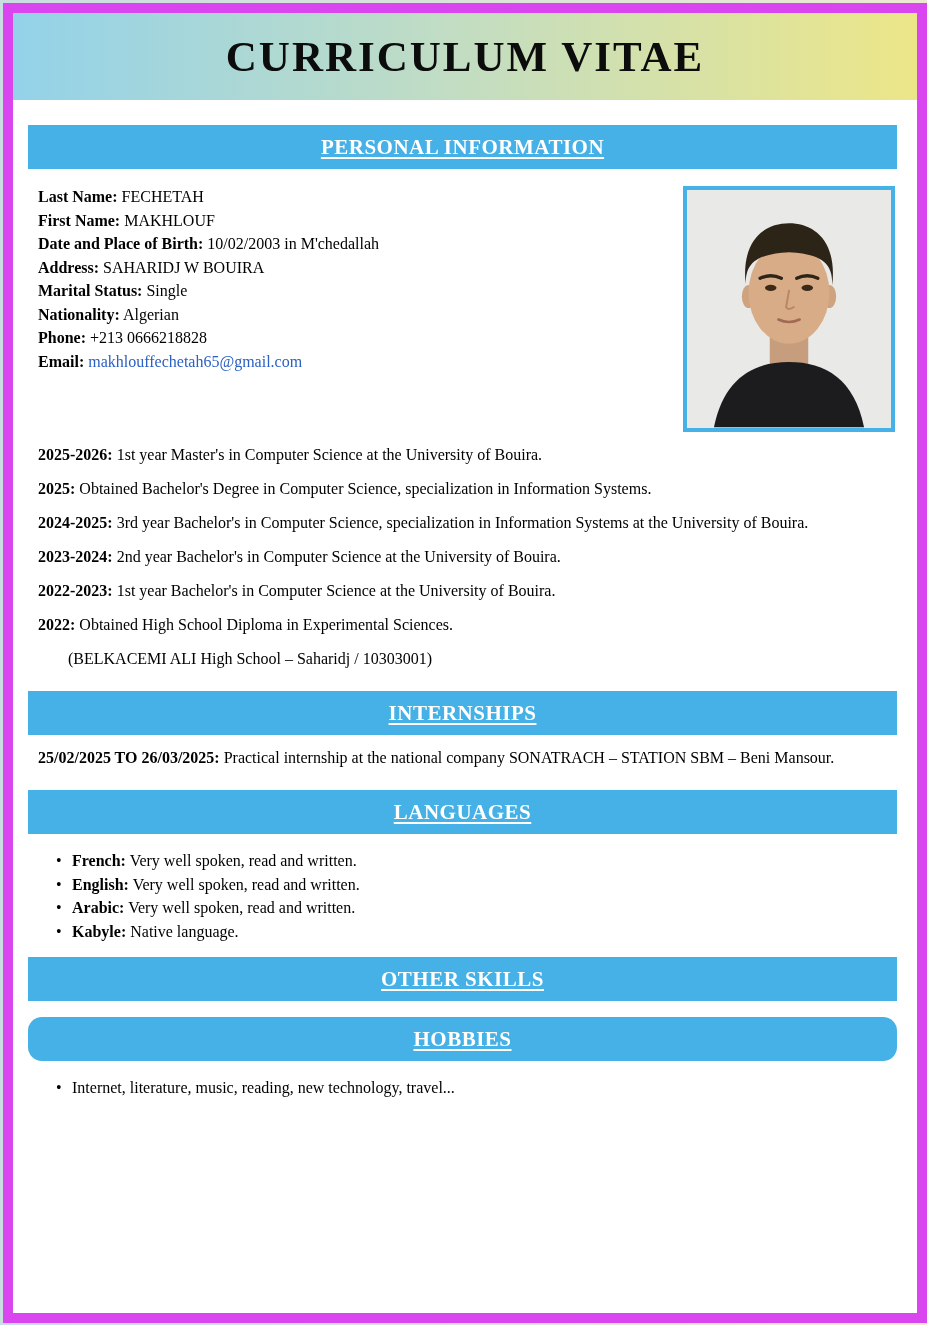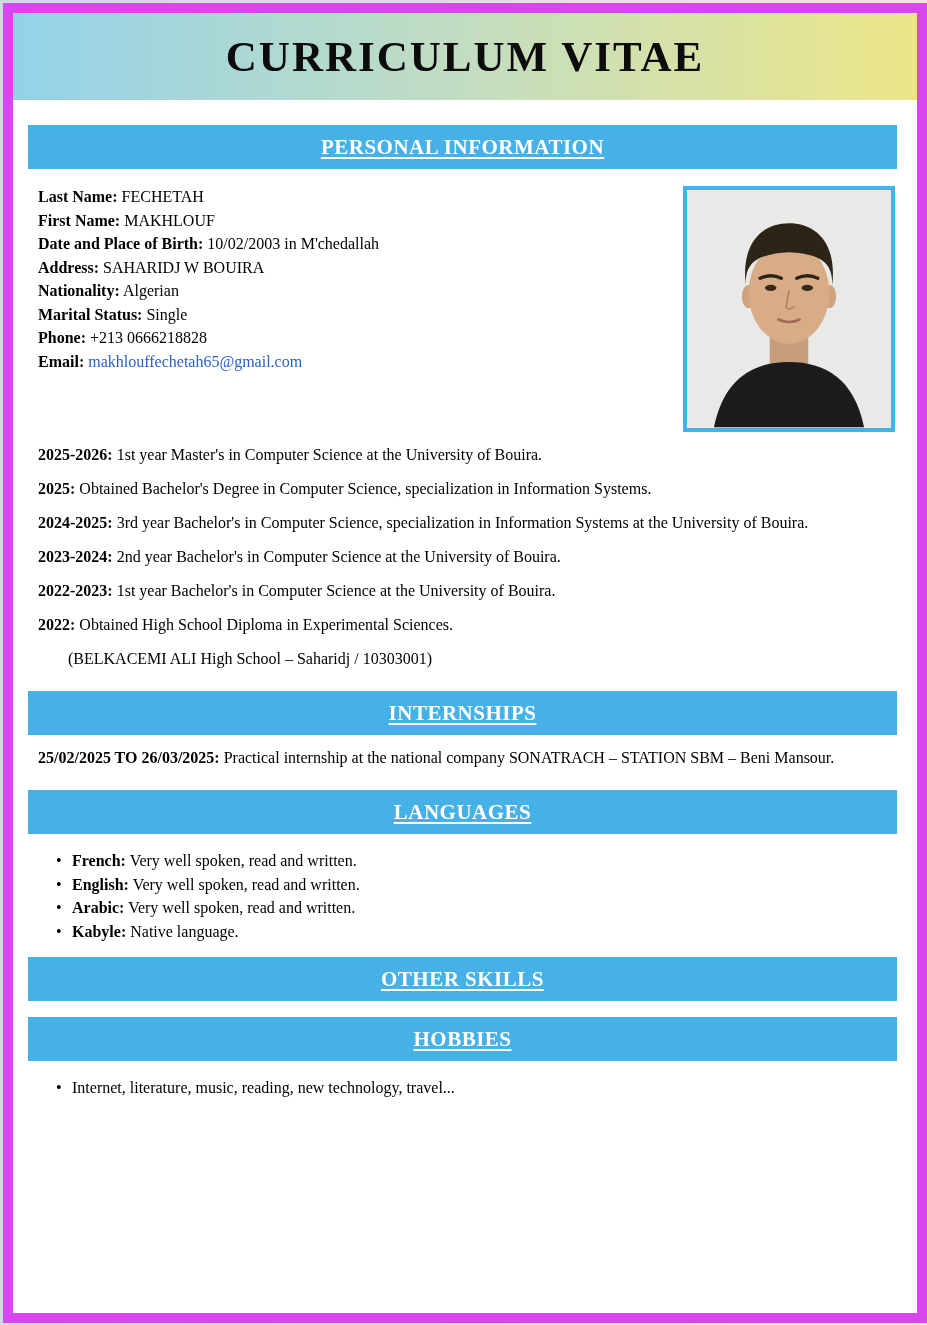--- a/index.html
+++ b/index.html
@@ -42,21 +42,21 @@
     font-weight: bold;
     text-decoration: underline;
     text-underline-offset: 3px;
     letter-spacing: 0.5px;
   }
   .bar-personal   { margin-top: 25px; }
   .bar-academic   { margin-top: 20px; }
   .bar-internship { margin-top: 22px; }
   .bar-languages  { margin-top: 22px; }
   .bar-skills     { margin-top: 14px; }
-  .bar-hobbies    { margin-top: 16px; }
+  .bar-hobbies    { margin-top: 16px; border-radius: 14px; }
 
   .personal-wrap {
     display: flex;
     justify-content: space-between;
     align-items: flex-start;
   }
   .personal-fields {
     margin-top: 16px;
     padding-left: 10px;
     font-size: 16px;
@@ -131,27 +131,27 @@
             <b>Date and Place of Birth:</b>
             <span>10/02/2003 in M'chedallah</span>
           </div>
 
           <div class="field">
             <b>Address:</b>
             <span>SAHARIDJ W BOUIRA</span>
           </div>
 
           <div class="field">
+            <b>Marital Status:</b>
+            <span>Single</span>
+          </div>
+
+          <div class="field">
             <b>Nationality:</b>
             <span>Algerian</span>
-          </div>
-
-          <div class="field">
-            <b>Marital Status:</b>
-            <span>Single</span>
           </div>
 
           <div class="field">
             <b>Phone:</b>
             <span>+213 0666218828</span>
           </div>
 
           <div class="field">
             <b>Email:</b>
             <span class="link">makhlouffechetah65@gmail.com</span>

